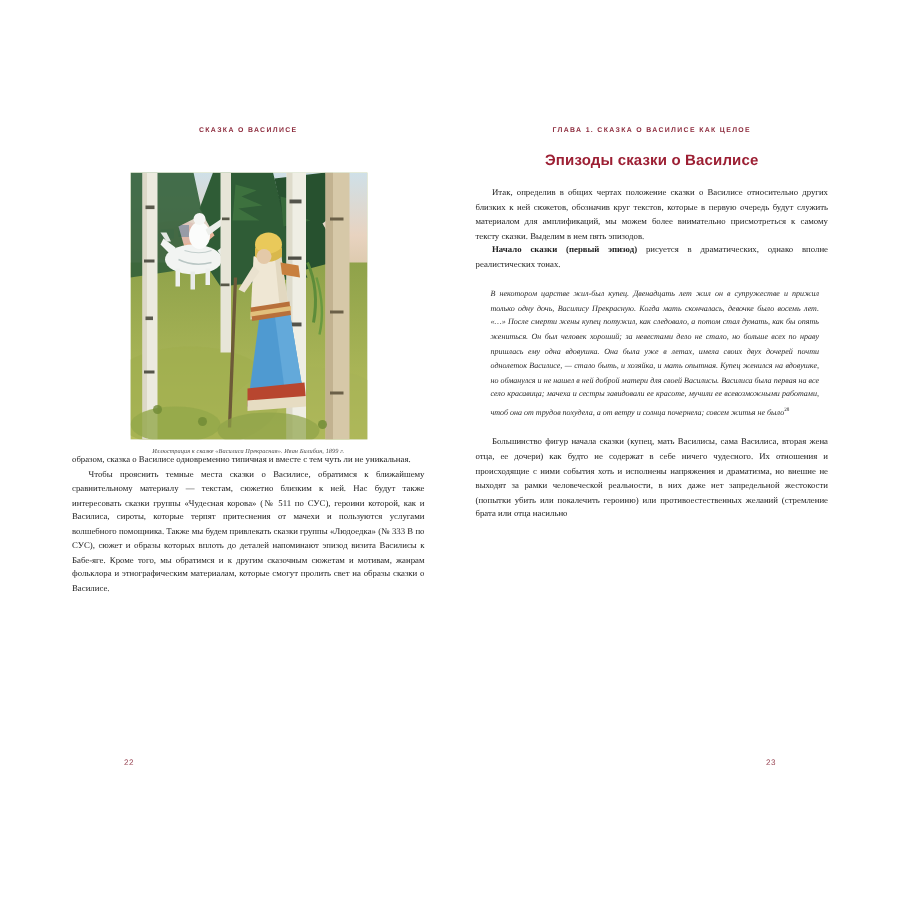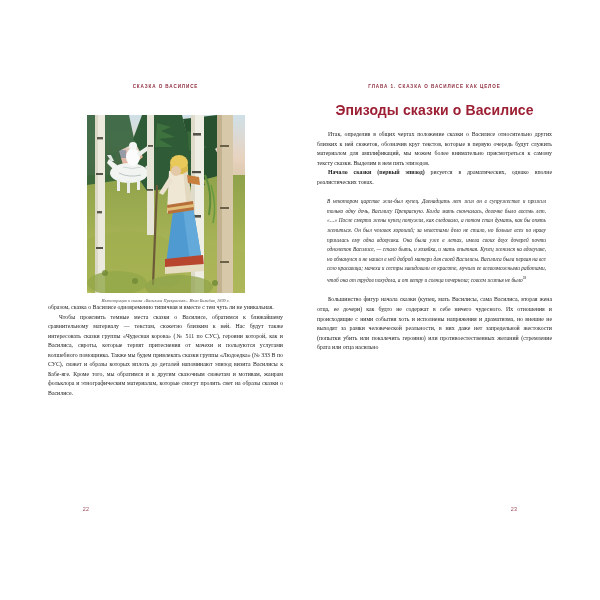--- a/index.html
+++ b/index.html
@@ -42,21 +42,21 @@
     text-transform: uppercase;
     font-weight: 600;
     white-space: nowrap;
   }
   .rh-left  { text-align: center; }
   .rh-right { text-align: center; }
 
   
   .chapter-heading {
     font-family: "Liberation Sans", sans-serif;
-    font-size: 14px;
+    font-size: 10px;
     font-weight: bold;
     color: #9c1f33;
     text-align: center;
     margin-top: 13px;
     margin-bottom: 12px;
     letter-spacing: 0.1px;
   }
 
   
   .figure {

